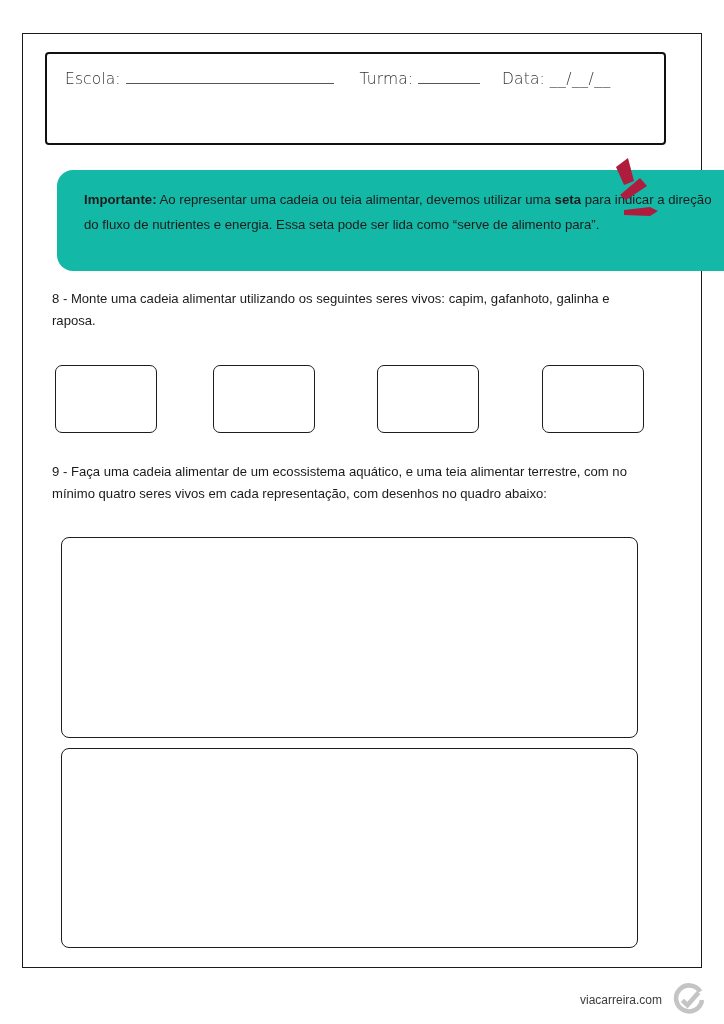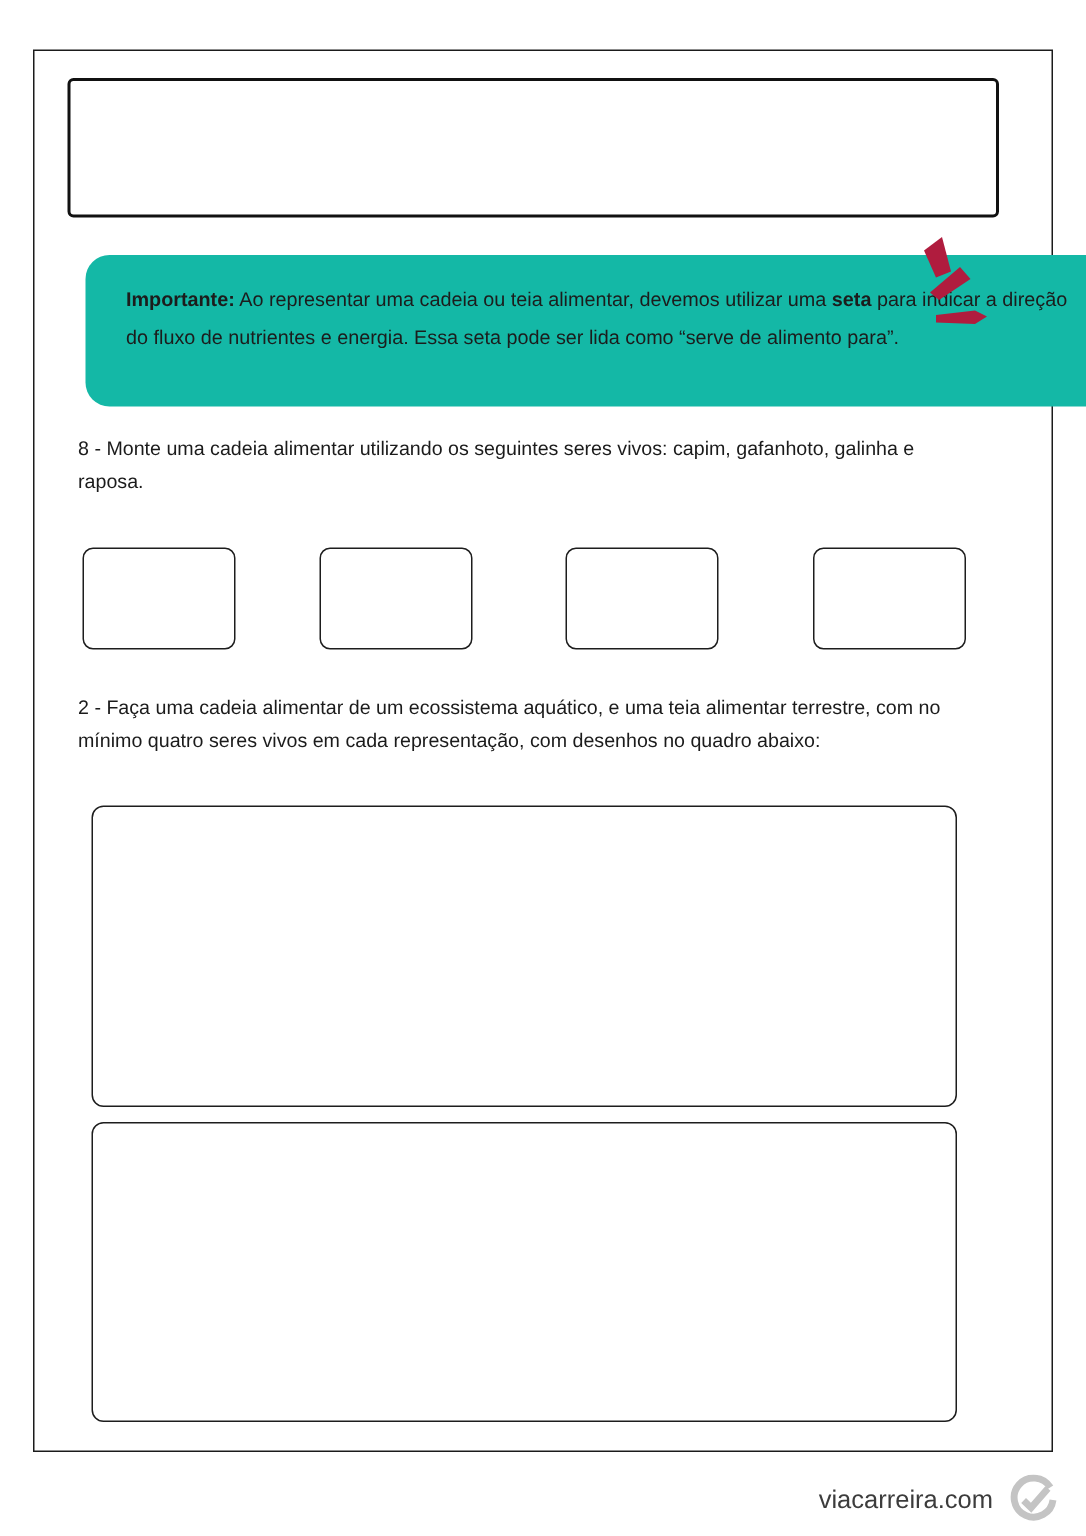--- a/index.html
+++ b/index.html
@@ -151,34 +151,44 @@
     top: 980px;
     width: 724px;
     height: 40px;
     display: flex;
     align-items: center;
     justify-content: flex-end;
     padding-right: 18px;
     box-sizing: border-box;
   }
   .footer-text {
-    font-size: 17px;
+    font-size: 12px;
     color: #3c3c3c;
     margin-right: 10px;
     margin-left: 28px;
   }
   .footer-logo { display: block; }
 </style>
 </head>
 <body>
 
 <div class="page-border"></div>
 
 <div class="header-box">
 
+  <div class="header-row row1">
+    <span>Escola:</span>
+    <span class="rule w-escola"></span>
+    <span class="gap-lg"></span>
+    <span>Turma:</span>
+    <span class="rule w-turma"></span>
+    <span class="gap-md"></span>
+    <span>Data:</span>
+    <span class="date-slots">__/__/__</span>
+  </div>
 
 
 </div>
 
 <div class="callout">
   <p class="callout-text"><b>Importante:</b><span> Ao representar uma cadeia ou teia alimentar, devemos utilizar uma </span><b>seta</b><span> para indicar a direção do fluxo de nutrientes e energia. Essa seta pode ser lida como “serve de alimento para”.</span></p>
 </div>
 
 <svg class="sparks" viewBox="0 0 72 62" xmlns="http://www.w3.org/2000/svg">
   <path d="M14 40 L34 23 L41 31 L20 45 Z" fill="#B01C3E"></path>
@@ -188,21 +198,21 @@
 
 <div class="question q3">8 - Monte uma cadeia alimentar utilizando os seguintes seres vivos: capim, gafanhoto, galinha e raposa.</div>
 
 <div class="small-box-row">
   <div class="small-box b1"></div>
   <div class="small-box b2"></div>
   <div class="small-box b3"></div>
   <div class="small-box b4"></div>
 </div>
 
-<div class="question q4">2 - Faça uma cadeia alimentar de um ecossistema aquático, e uma teia alimentar terrestre, com no mínimo quatro seres vivos em cada representação, com desenhos no quadro abaixo:</div>
+<div class="question q4">9 - Faça uma cadeia alimentar de um ecossistema aquático, e uma teia alimentar terrestre, com no mínimo quatro seres vivos em cada representação, com desenhos no quadro abaixo:</div>
 
 <div class="draw-box d1"></div>
 <div class="draw-box d2"></div>
 
 <div class="footer">
   <span class="footer-text">viacarreira.com</span>
   <svg class="footer-logo" width="34" height="34" viewBox="0 0 34 34" xmlns="http://www.w3.org/2000/svg">
     <path d="M28.2 8.6 A13 13 0 1 0 30 17" fill="none" stroke="#c4c4c4" stroke-width="4.6" stroke-linecap="butt"></path>
     <path d="M10.4 17.4 L15.4 22.2 L26.6 9.4" fill="none" stroke="#c4c4c4" stroke-width="4.6" stroke-linecap="butt" stroke-linejoin="miter"></path>
   </svg>

